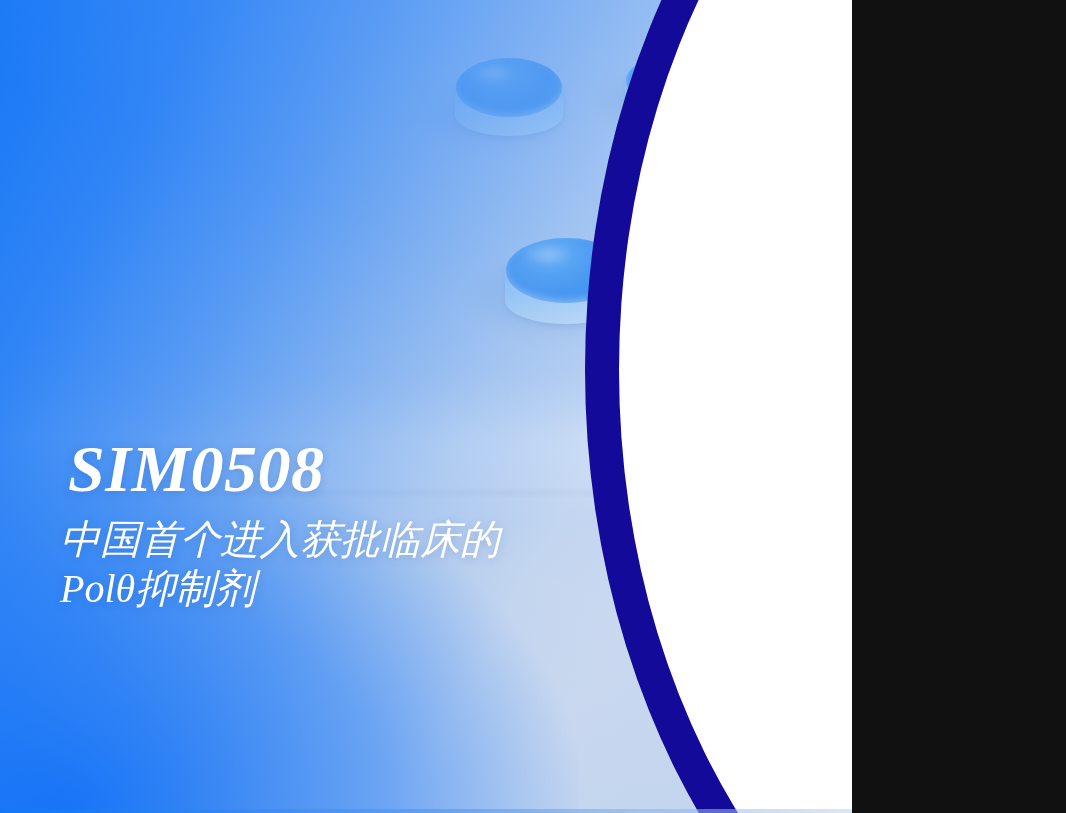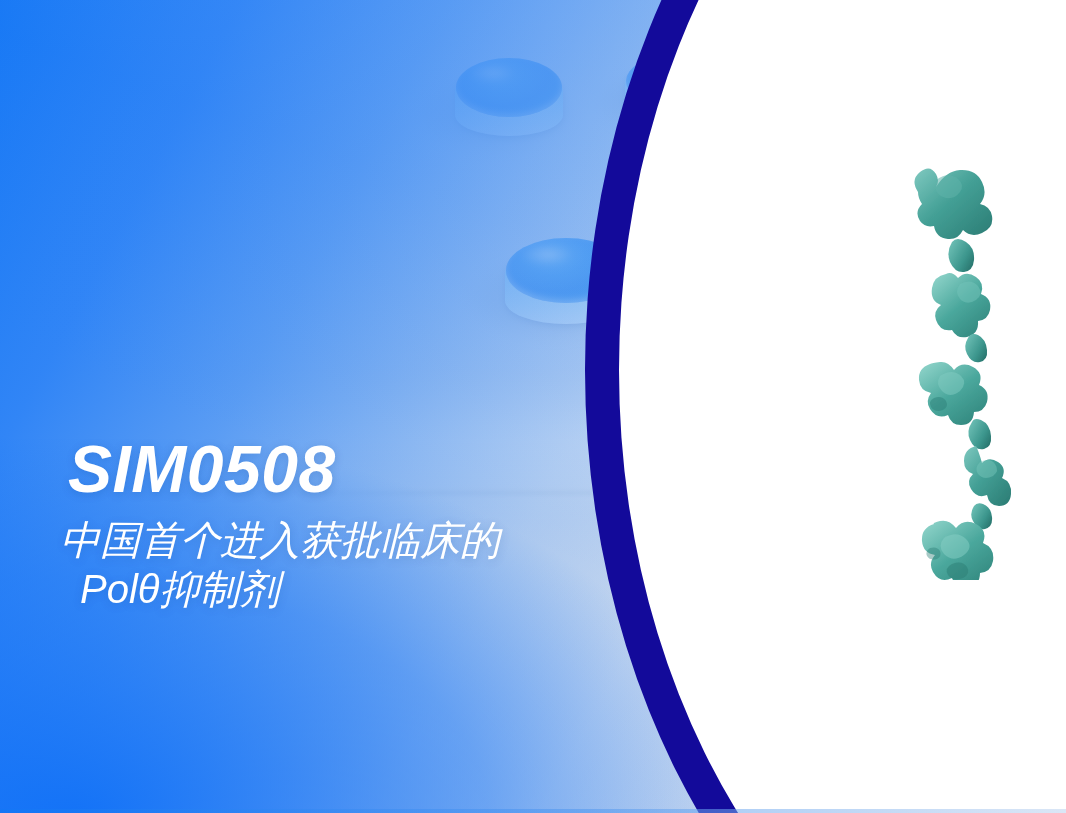--- a/index.html
+++ b/index.html
@@ -1,24 +1,24 @@
 <!DOCTYPE html>
 <html><head>
 <meta charset="utf-8">
 <title>SIM0508</title>
 <style>
   html,body{margin:0;padding:0;background:#111;}
   *{box-sizing:border-box;}
 
   .stage{
     position:relative;
-    width:1066px;
+    width:852px;
     height:813px;
     overflow:hidden;
-    font-family:Liberation Sans, sans-serif;
+    font-family:Liberation Serif, serif;
     background:#3d8bf2;
   }
 
   
   .photo-base{
     position:absolute; inset:0;
     background:
       linear-gradient(178deg,#dde6f4 0%,#d5e1f3 38%,#cfdcf1 58%,#c9d8ef 74%,#c4d5ee 100%);
   }
   
@@ -160,21 +160,21 @@
     white-space:nowrap;
   }
   .subtitle-line{
     font-size:40px;
     font-style:italic;
     font-weight:400;
     line-height:1.22;
     margin:0;
     white-space:nowrap;
   }
-  .subtitle-line.l2{ margin-left:20px; }
+  .subtitle-line.l2{ margin-left:0; }
 
   
   .bottom-strip{
     position:absolute; left:0; right:0; bottom:0; height:4px;
     background:linear-gradient(90deg,#1277f5 0%,#4f97ef 55%,#bcd2ee 100%);
     opacity:.55;
   }
 </style>
 </head>
 <body>

